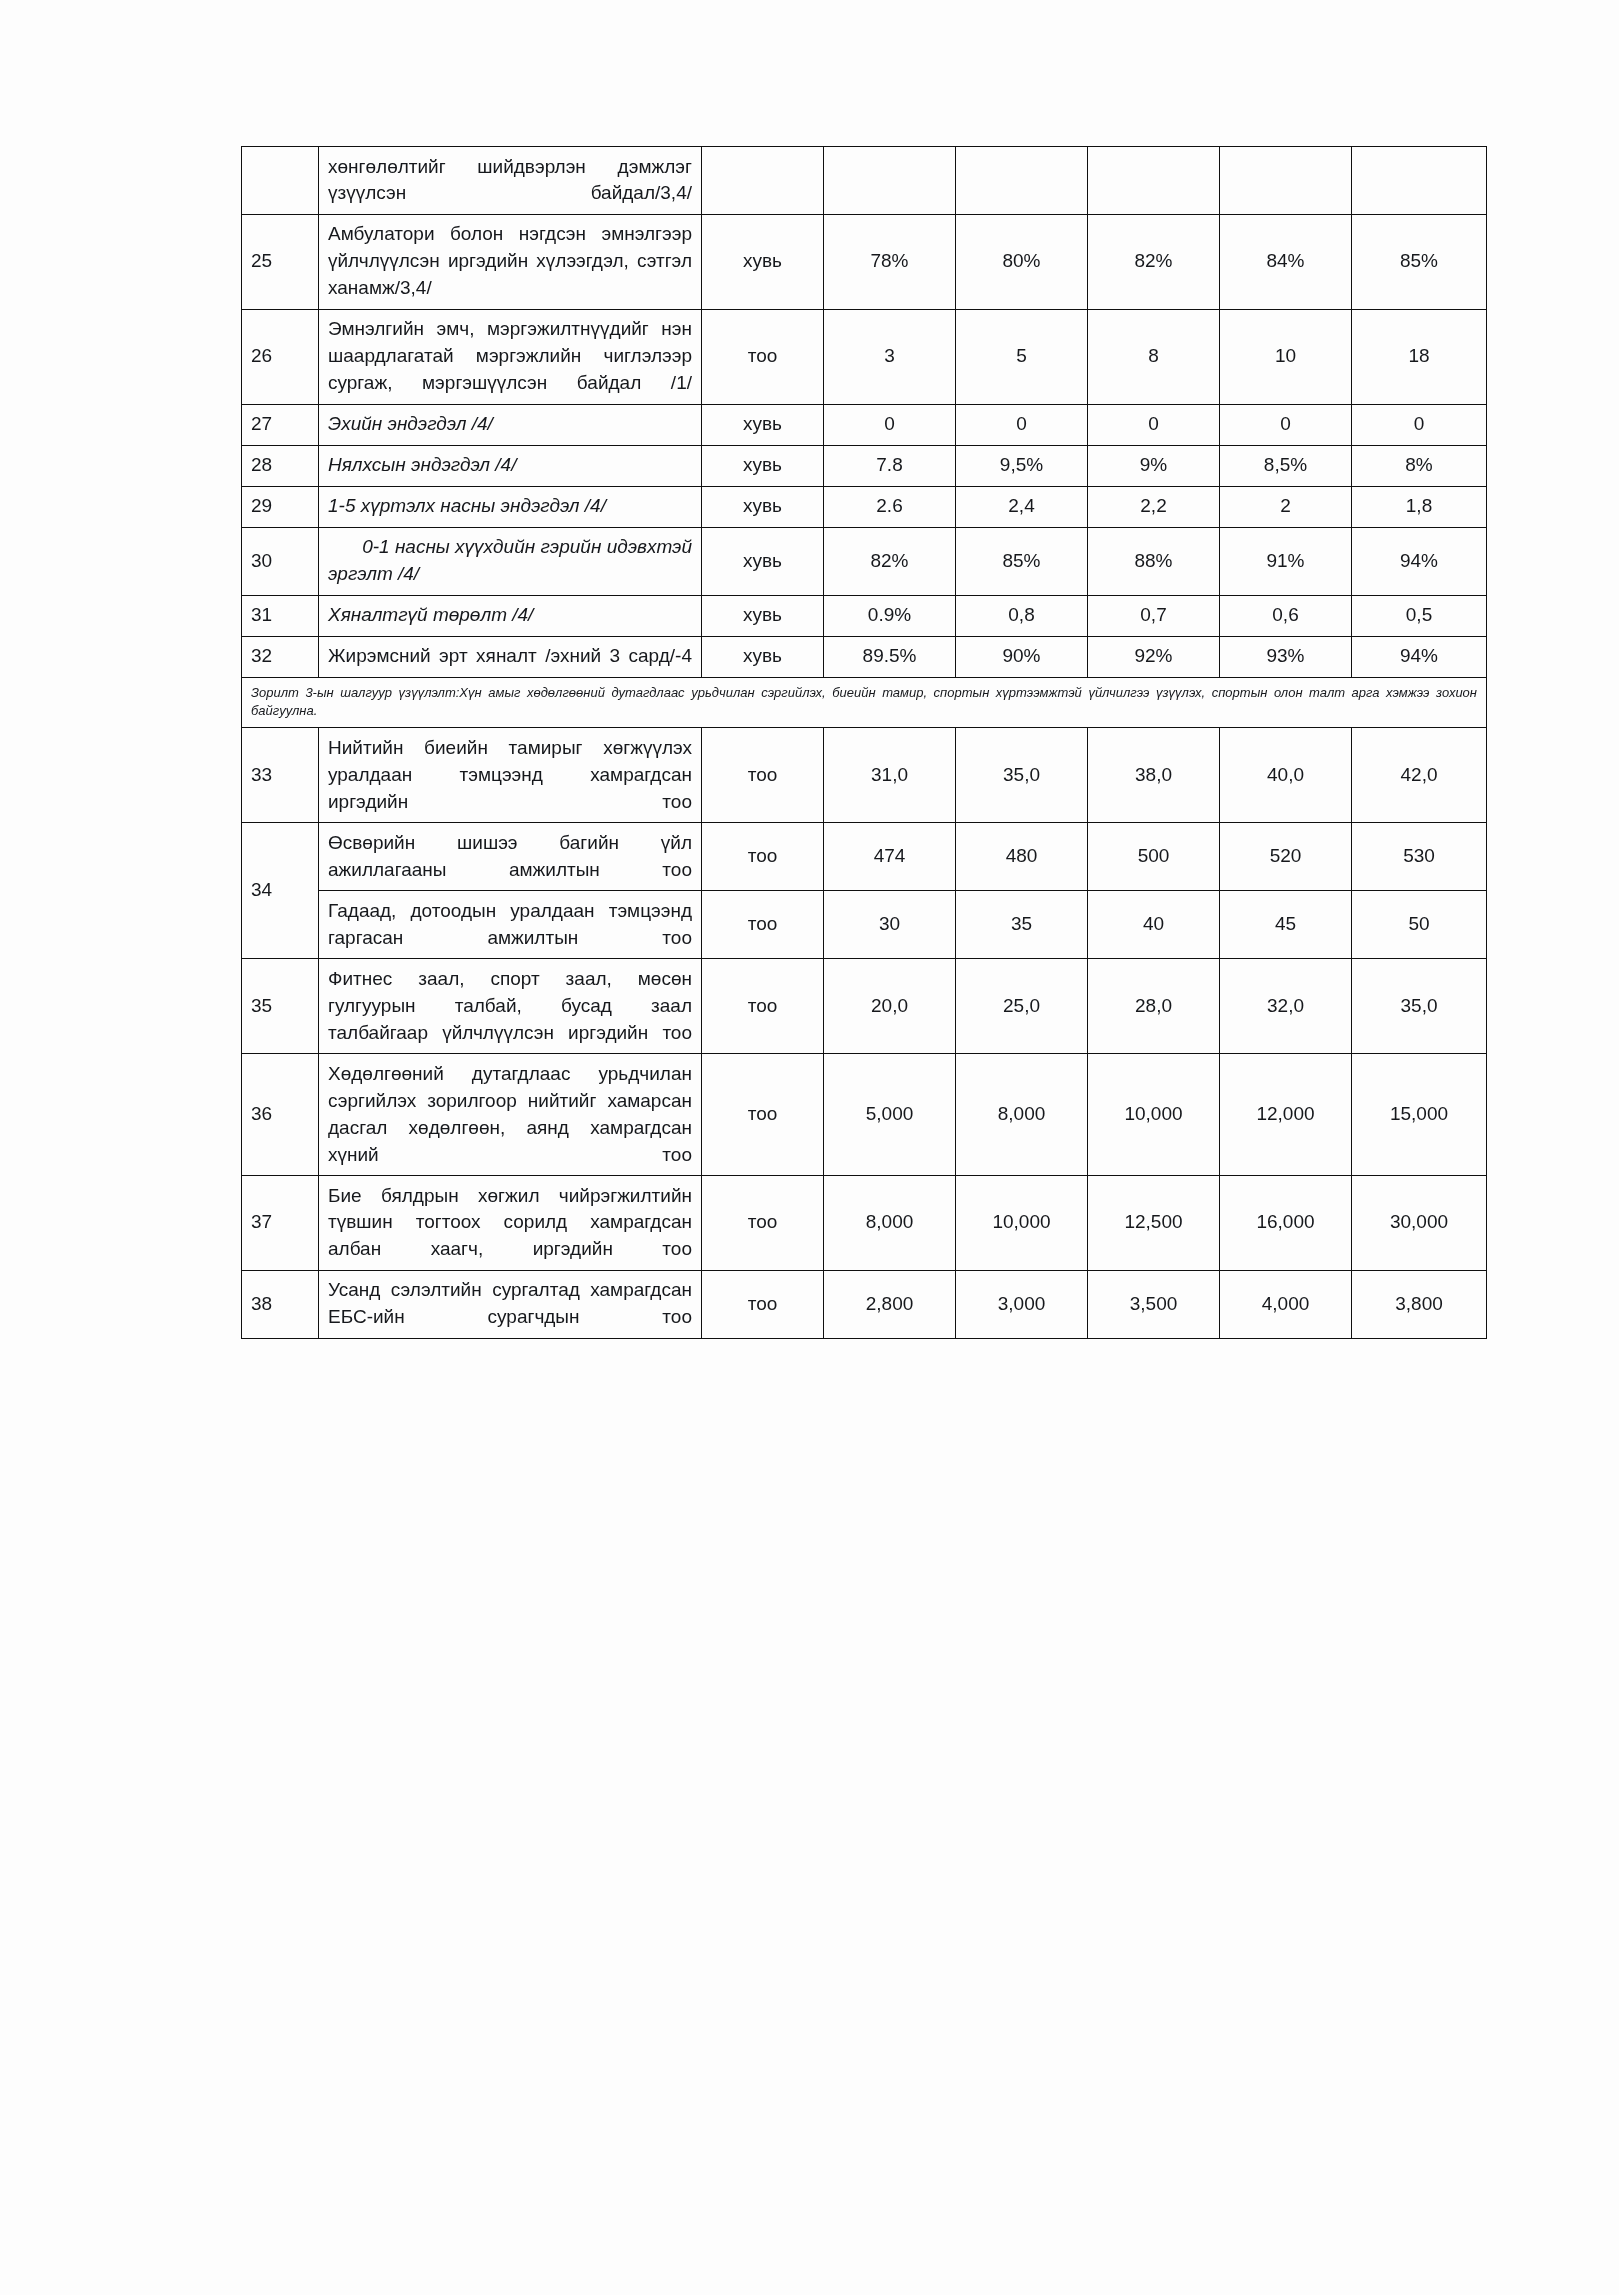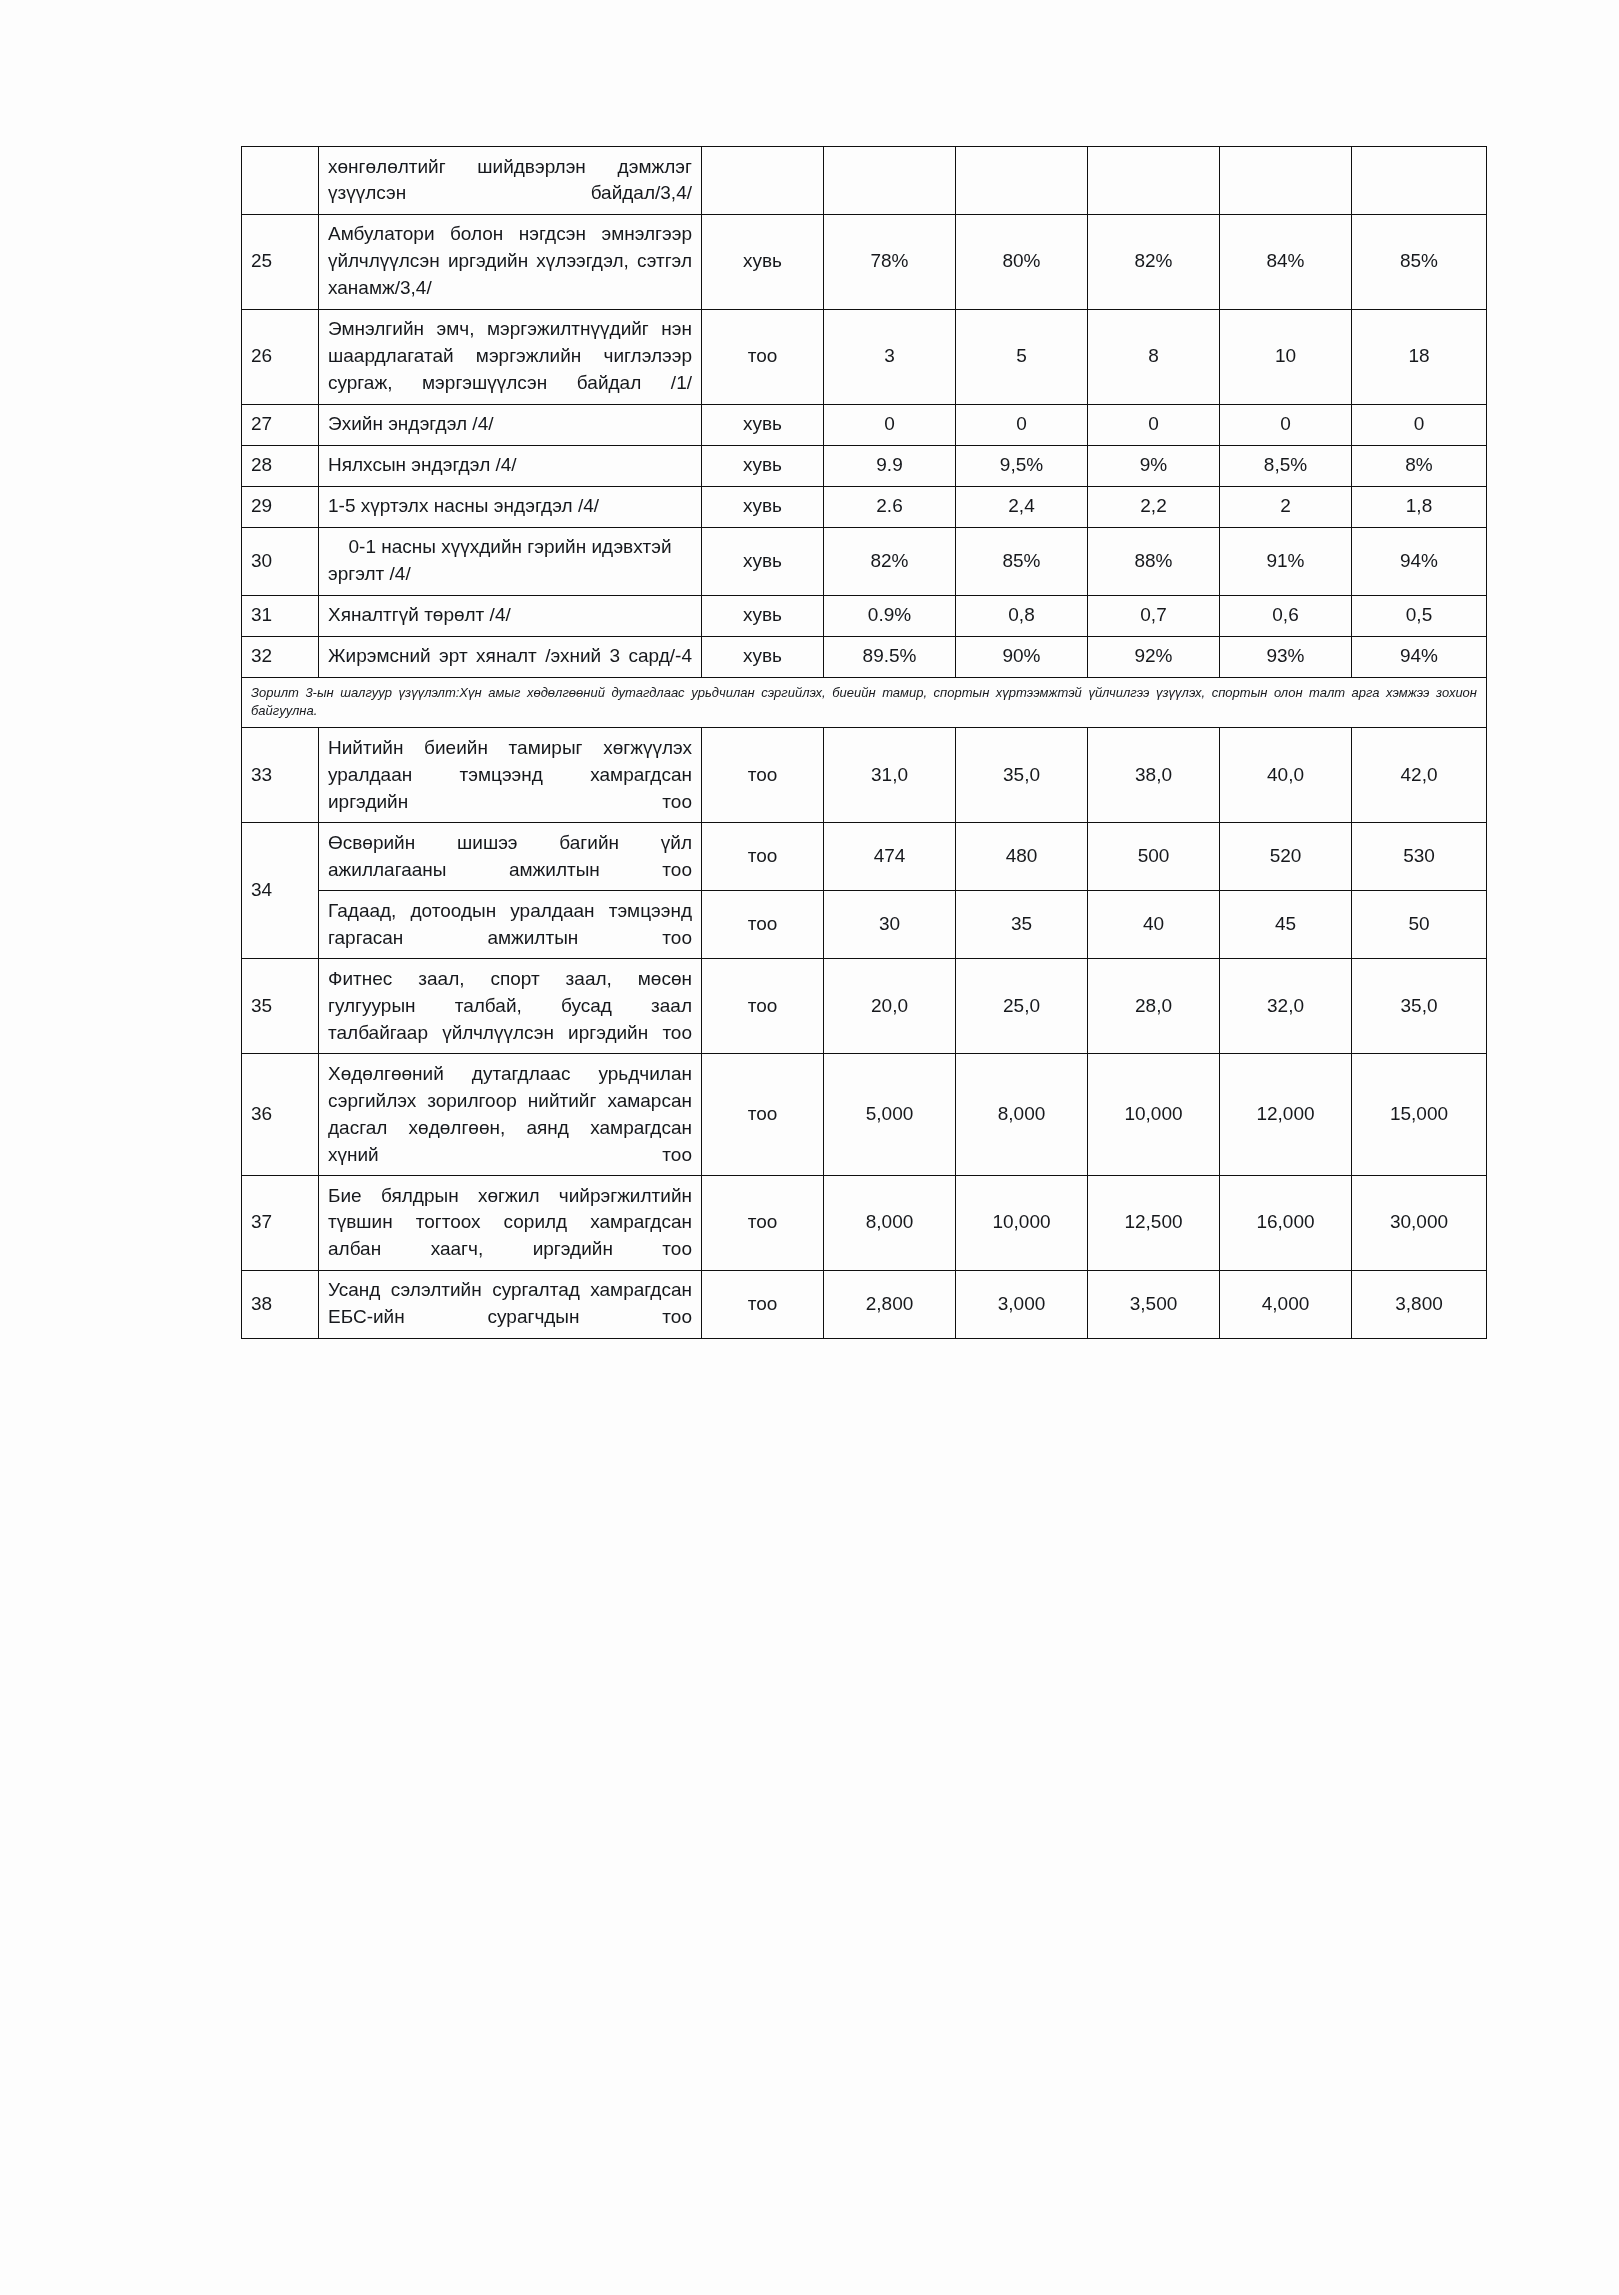--- a/index.html
+++ b/index.html
@@ -58,22 +58,23 @@
   td.num {
     text-align: left;
     vertical-align: middle;
   }
   td.ind {
     text-align: justify;
     text-align-last: justify;
     hyphens: none;
   }
   td.ind.no-justify {
-    text-align: center;
+    text-align: right;
     text-align-last: left;
+    font-style: italic;
   }
   td.unit, td.val {
     text-align: center;
   }
   td.goal {
     text-align: justify;
     font-style: italic;
     font-size: 13px;
     line-height: 1.5;
     padding: 9px 10.4px 10.4px 10.4px;
@@ -134,21 +135,21 @@
               <td class="val">0</td>
               <td class="val">0</td>
               <td class="val">0</td>
               <td class="val">0</td>
               <td class="val">0</td>
             </tr>
             <tr>
               <td class="num">28</td>
               <td class="ind no-justify">Нялхсын эндэгдэл /4/</td>
               <td class="unit">хувь</td>
-              <td class="val">9.9</td>
+              <td class="val">7.8</td>
               <td class="val">9,5%</td>
               <td class="val">9%</td>
               <td class="val">8,5%</td>
               <td class="val">8%</td>
             </tr>
             <tr>
               <td class="num">29</td>
               <td class="ind no-justify">1-5 хүртэлх насны эндэгдэл /4/</td>
               <td class="unit">хувь</td>
               <td class="val">2.6</td>

